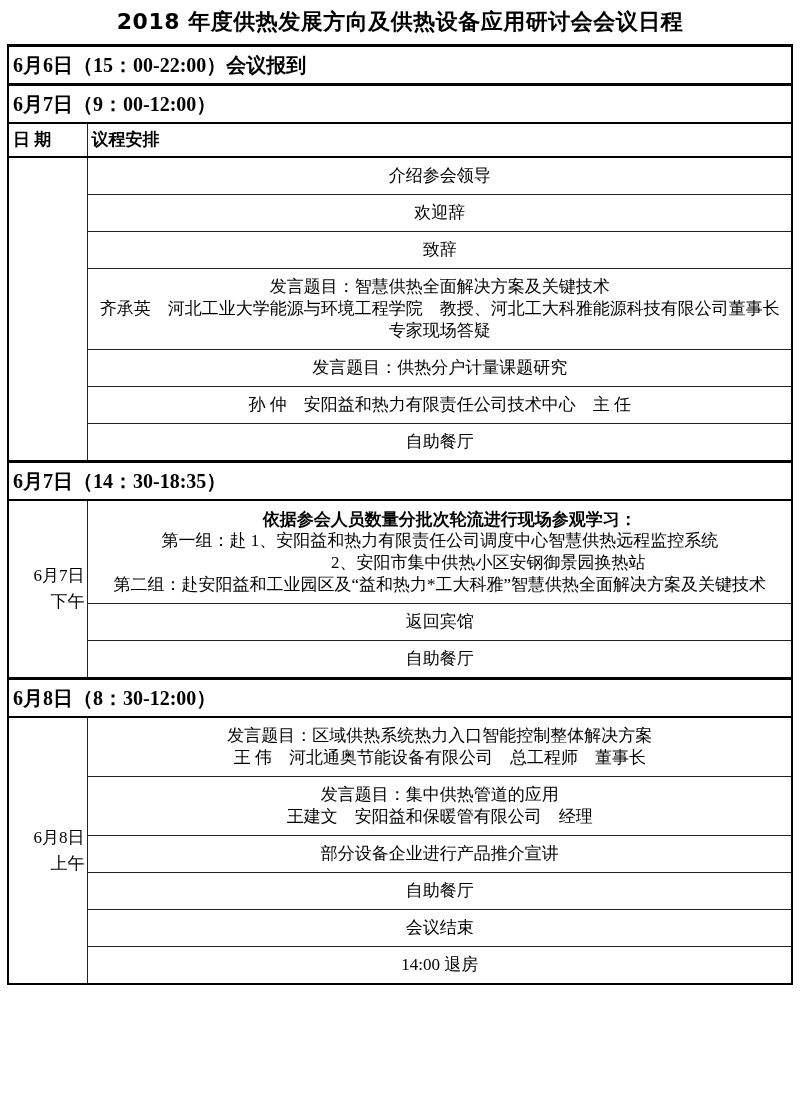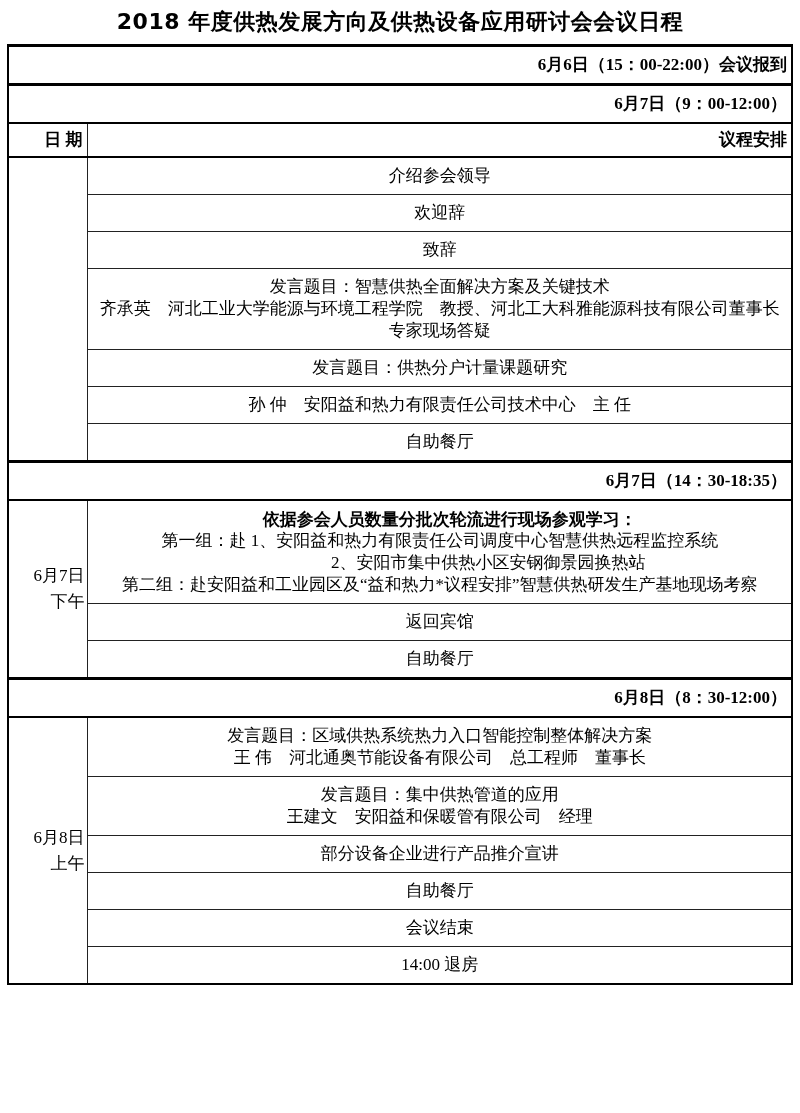--- a/index.html
+++ b/index.html
@@ -17,27 +17,27 @@
     font-weight:bold; font-size:22px; line-height:27px;
     text-align:center; letter-spacing:0.5px;
   }
   table.agenda {
     width:100%; border-collapse:collapse; table-layout:fixed;
     border:2px solid var(--ink);
   }
   table.agenda td { border:1px solid var(--line); }
   col.c-date { width:79px; }
   tr.banner td {
-    text-align:right; font-weight:bold; font-size:17px; line-height:22px;
+    text-align:left; font-weight:bold; font-size:20px; line-height:22px;
     padding:7px 4px;
     border-top:3px solid var(--ink);
     border-bottom:2px solid var(--ink);
   }
   tr.colhead td {
-    text-align:right; font-weight:bold; font-size:17px; line-height:22px;
+    text-align:left; font-weight:bold; font-size:17px; line-height:22px;
     padding:5px 4px;
     border-bottom:2px solid var(--ink);
   }
   td.datecell {
     text-align:right; vertical-align:middle;
     font-size:17px; line-height:26px; padding:4px 2px;
   }
   td.agendacell {
     vertical-align:middle;
     font-size:17px; line-height:22px;
@@ -116,21 +116,21 @@
         </tr>
         <tr>
           <td class="datecell" rowspan="3">
             <div>6月7日</div>
             <div>下午</div>
           </td>
           <td class="agendacell">
             <p class="bold">依据参会人员数量分批次轮流进行现场参观学习：</p>
             <p>第一组：赴 1、安阳益和热力有限责任公司调度中心智慧供热远程监控系统</p>
             <p class="indent">2、安阳市集中供热小区安钢御景园换热站</p>
-            <p>第二组：赴安阳益和工业园区及“益和热力*议程安排”智慧供热研发生产基地现场考察</p>
+            <p>第二组：赴安阳益和工业园区及“益和热力*工大科雅”智慧供热全面解决方案及关键技术</p>
           </td>
         </tr>
         <tr>
           <td class="agendacell">
             <p>返回宾馆</p>
           </td>
         </tr>
         <tr>
           <td class="agendacell">
             <p>自助餐厅</p>

